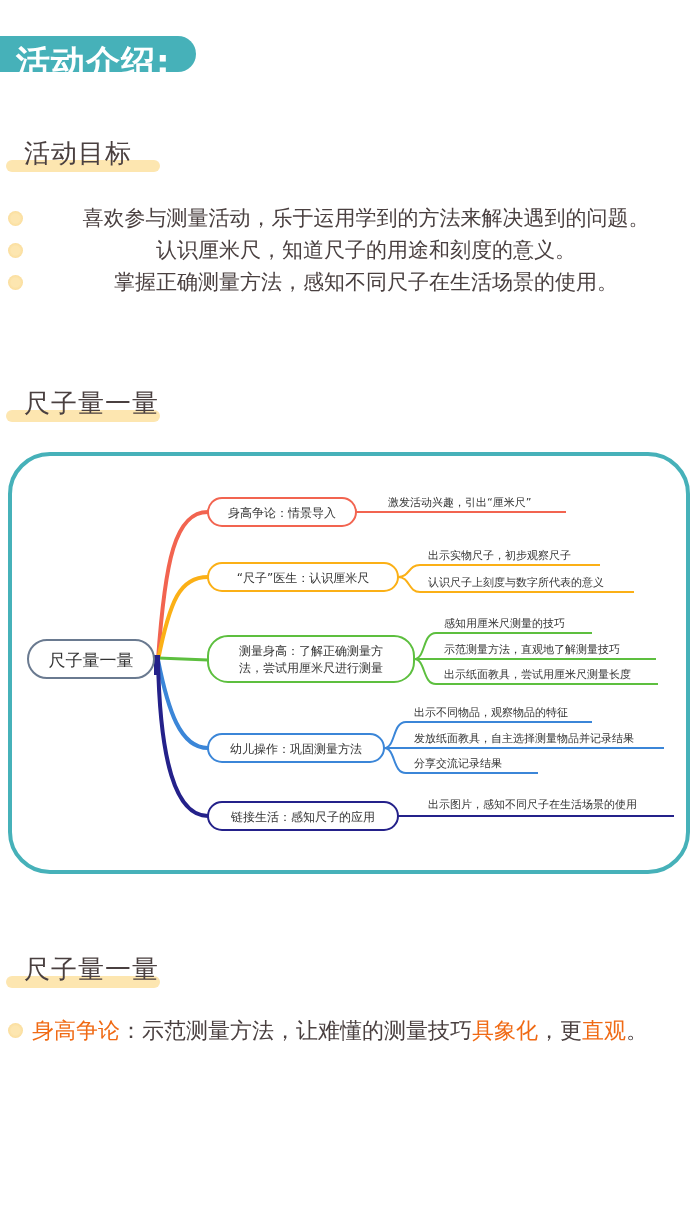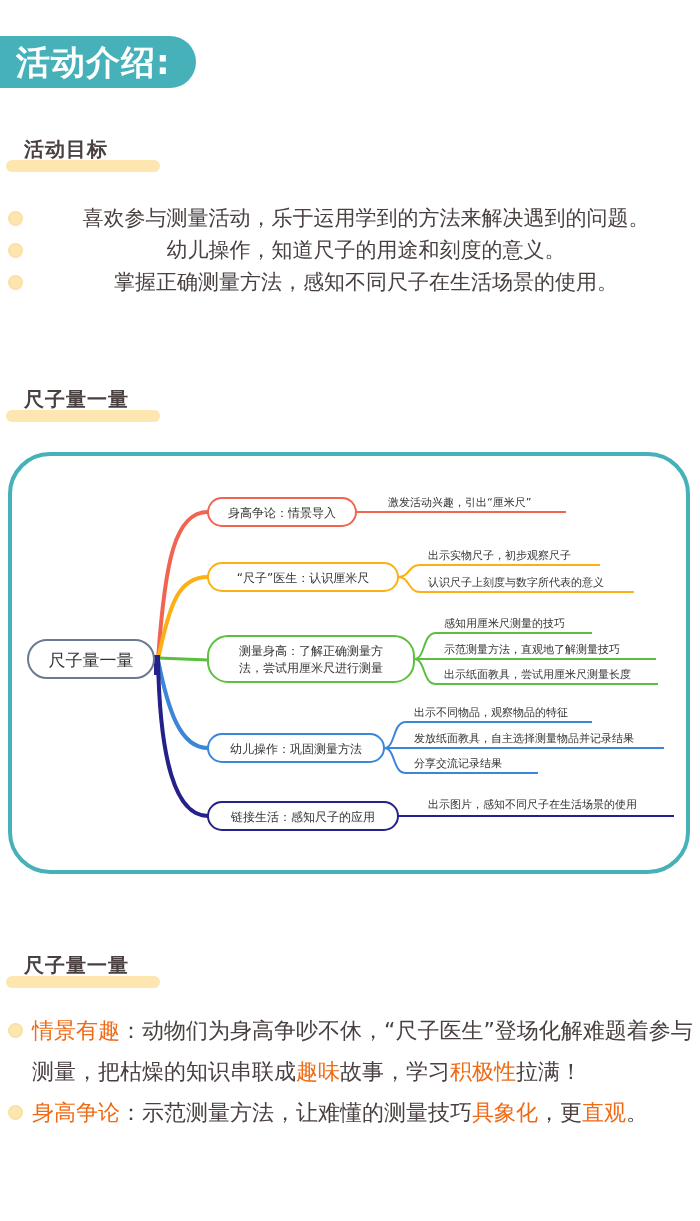--- a/index.html
+++ b/index.html
@@ -1,20 +1,20 @@
 <!DOCTYPE html>
 <html><head>
 <meta charset="utf-8">
 <style>
   html,body{margin:0;padding:0;background:#fff;}
   body{width:700px;height:1221px;position:relative;overflow:hidden;font-family:"DejaVu Sans","Liberation Sans",sans-serif;color:#4a4040;}
-  .banner{position:absolute;left:0;top:36px;width:196px;height:52px;background:#46b1b9;border-radius:0 26px 26px 0;color:#fff;font-size:34px;font-weight:bold;line-height:52px;padding-left:16px;box-sizing:border-box;letter-spacing:1px;}
+  .banner{position:absolute;left:0;top:36px;width:196px;height:36px;background:#46b1b9;border-radius:0 26px 26px 0;color:#fff;font-size:34px;font-weight:bold;line-height:52px;padding-left:16px;box-sizing:border-box;letter-spacing:1px;}
   .sec-title{position:absolute;left:6px;height:40px;}
   .sec-title .hl{position:absolute;left:0;top:24px;width:154px;height:12px;background:#fde6b0;border-radius:6px;}
-  .sec-title .txt{position:absolute;left:18px;top:0;font-size:20px;font-weight:bold;color:#4a4040;white-space:nowrap;letter-spacing:1px;}
+  .sec-title .txt{position:absolute;left:18px;top:0;font-size:26px;font-weight:normal;color:#4a4040;white-space:nowrap;letter-spacing:1px;}
   .bullets{position:absolute;left:6px;width:694px;text-align:center;}
   .bullet{position:relative;padding-left:26px;font-size:21px;line-height:32px;white-space:nowrap;color:#4a4040;}
   .dot{position:absolute;left:2px;top:9px;width:15px;height:15px;border-radius:50%;background:radial-gradient(circle,#fde6b0 0 40%,#f8d58a 100%);}
   .hb{position:absolute;left:6px;width:690px;}
   .hb .bullet{white-space:normal;line-height:41px;font-size:22px;}
   .hb .dot{top:13px;}
   .orange{color:#f06a14;}
   .mapbox{position:absolute;left:8px;top:452px;width:682px;height:422px;border:4px solid #46b1b9;border-radius:42px;box-sizing:border-box;}
   svg text{font-family:"DejaVu Sans","Liberation Sans",sans-serif;fill:#333;}
 </style>
@@ -23,21 +23,21 @@
 
 <div class="banner">活动介绍:</div>
 
 <div class="sec-title" style="top:136px;">
   <div class="hl"></div>
   <div class="txt">活动目标</div>
 </div>
 
 <div class="bullets" style="top:202px;">
   <div class="bullet"><span class="dot"></span><span>喜欢参与测量活动，乐于运用学到的方法来解决遇到的问题。</span></div>
-  <div class="bullet"><span class="dot"></span><span>幼儿操作，知道尺子的用途和刻度的意义。</span></div>
+  <div class="bullet"><span class="dot"></span><span>认识厘米尺，知道尺子的用途和刻度的意义。</span></div>
   <div class="bullet"><span class="dot"></span><span>掌握正确测量方法，感知不同尺子在生活场景的使用。</span></div>
 </div>
 
 <div class="sec-title" style="top:386px;">
   <div class="hl"></div>
   <div class="txt">尺子量一量</div>
 </div>
 
 <div class="mapbox"></div>
 
@@ -98,15 +98,14 @@
     <text x="428" y="808" font-size="11">出示图片，感知不同尺子在生活场景的使用</text>
   </g>
 </svg>
 
 <div class="sec-title" style="top:952px;">
   <div class="hl"></div>
   <div class="txt">尺子量一量</div>
 </div>
 
 <div class="hb" style="top:1010px;">
-  <div class="bullet"><span class="dot"></span><span class="orange">情景有趣</span><span>：动物们为身高争吵不休，“尺子医生”登场化解难题着参与测量，把枯燥的知识串联成</span><span class="orange">趣味</span><span>故事，学习</span><span class="orange">积极性</span><span>拉满！</span></div>
   <div class="bullet"><span class="dot"></span><span class="orange">身高争论</span><span>：示范测量方法，让难懂的测量技巧</span><span class="orange">具象化</span><span>，更</span><span class="orange">直观</span><span>。</span></div>
 </div>
 
 </body></html>

